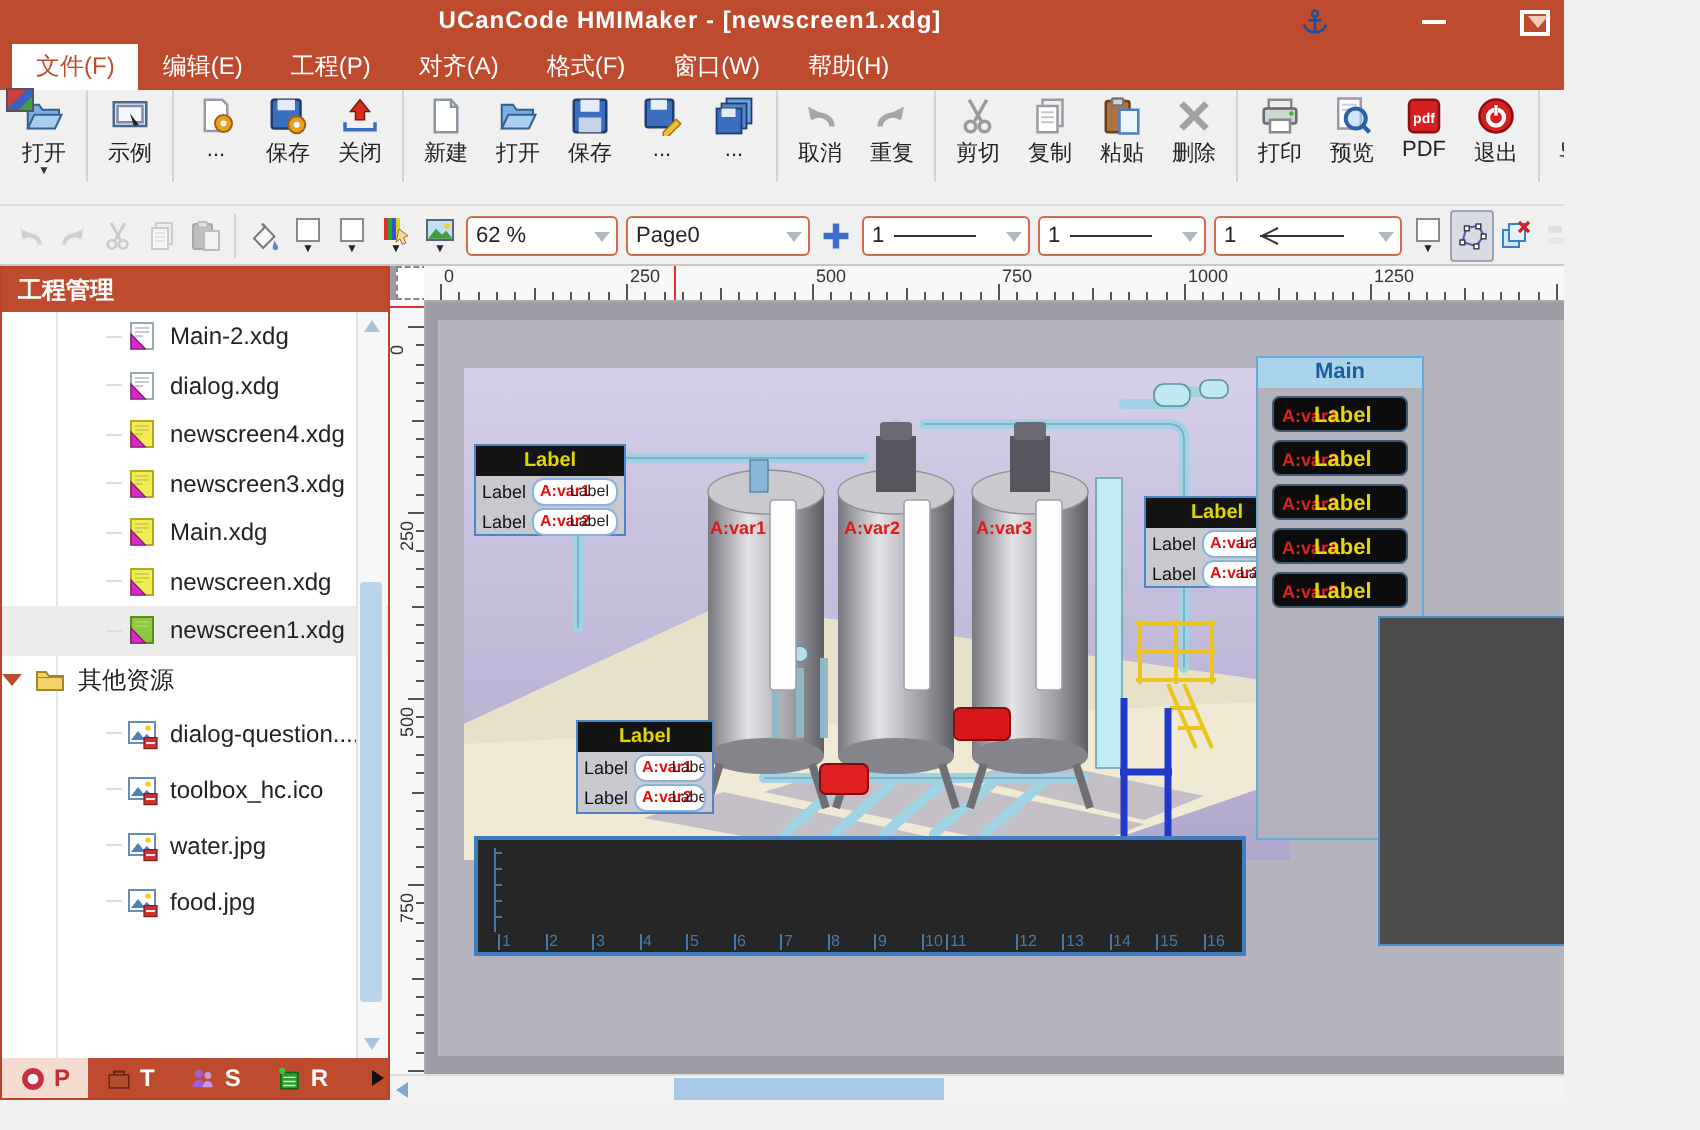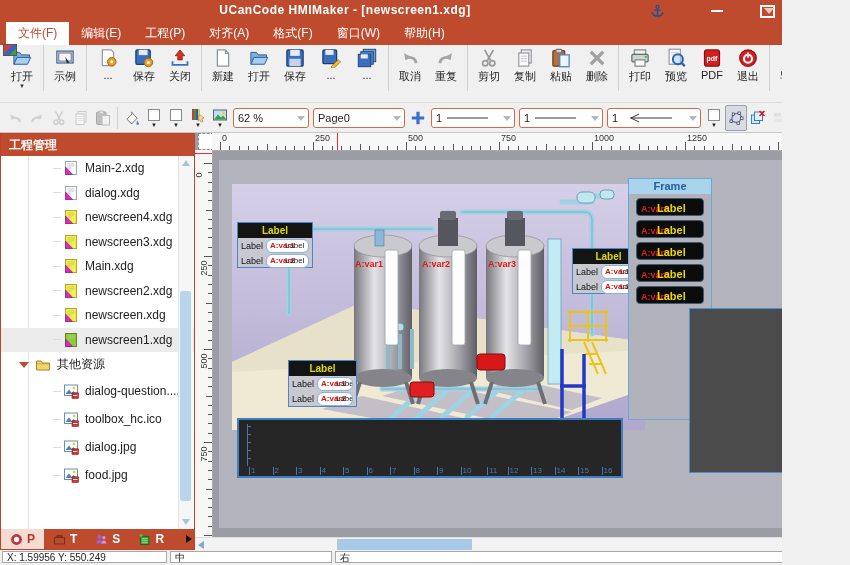--- a/index.html
+++ b/index.html
@@ -70,21 +70,21 @@
   #panel-header{height:22px;background:#bf4b2e;color:#fff;font-size:12px;font-weight:bold;
     display:flex;align-items:center;padding-left:8px;flex:none;}
   #tree{position:relative;flex:1;overflow:hidden;background:#fff;}
   #tree-line{position:absolute;left:27px;top:0;bottom:0;width:1px;background:#e4e4ea;}
   .trow{position:relative;height:24.5px;display:flex;align-items:center;font-size:12px;color:#222;}
   .trow.selected{background:#ebebeb;}
   .trow .tick{width:8px;height:1px;background:#dcdce4;margin-right:2px;}
   .trow .ic svg{width:16px;height:16px;}
   .trow .tname{margin-left:6px;white-space:nowrap;}
   .trow.file{padding-left:52px;}
-  .trow.folder{padding-left:18px;height:25px;}
+  .trow.folder{height:25px;}
   .trow.res{padding-left:52px;height:28px;}
   .fold-arrow{width:0;height:0;border-left:5px solid transparent;border-right:5px solid transparent;
     border-top:6px solid #bf4b2e;margin-right:6px;}
   #tree-scroll{position:absolute;right:1px;top:0;bottom:0;width:14px;background:#f6f6f6;border-left:1px solid #e4e4e4;}
   #tree-thumb{position:absolute;left:1px;width:11px;top:135px;height:210px;background:#b9d5ec;border-radius:2px;}
   .scr-arr{position:absolute;left:3px;width:0;height:0;border-left:4px solid transparent;border-right:4px solid transparent;}
   #tree-up{top:4px;border-bottom:6px solid #a9c3dc;}
   #tree-dn{bottom:4px;border-top:6px solid #a9c3dc;}
 
   
@@ -673,31 +673,20 @@
             </div>
             <div class="trow file">
               <span class="tick"></span>
               <span class="ic ">
                 <svg viewBox="0 0 16 16">
                   <rect x="2.5" y="1.5" width="11" height="13" fill="#f2ee50" stroke="#b0a828"></rect>
                   <path d="M4.5 4h7M4.5 6h7M4.5 8h4" stroke="#c8c258" stroke-width=".8"></path>
                   <path d="M2.5 14.5V7l7.2 7.5z" fill="#d828c8" stroke="#8a1080" stroke-width=".6"></path>
                 </svg>
               </span>
-              <span class="tname">newscreen2.xdg</span>
-            </div>
-            <div class="trow file">
-              <span class="tick"></span>
-              <span class="ic ">
-                <svg viewBox="0 0 16 16">
-                  <rect x="2.5" y="1.5" width="11" height="13" fill="#f2ee50" stroke="#b0a828"></rect>
-                  <path d="M4.5 4h7M4.5 6h7M4.5 8h4" stroke="#c8c258" stroke-width=".8"></path>
-                  <path d="M2.5 14.5V7l7.2 7.5z" fill="#d828c8" stroke="#8a1080" stroke-width=".6"></path>
-                </svg>
-              </span>
               <span class="tname">newscreen.xdg</span>
             </div>
             <div class="trow file selected">
               <span class="tick"></span>
               <span class="ic ">
                 <svg viewBox="0 0 16 16">
                   <rect x="2.5" y="1.5" width="11" height="13" fill="#8ec83c" stroke="#5e8a22"></rect>
                   <path d="M4.5 4h7M4.5 6h7" stroke="#a8d862" stroke-width=".8"></path>
                   <path d="M2.5 14.5V7l7.2 7.5z" fill="#d828c8" stroke="#8a1080" stroke-width=".6"></path>
                 </svg>
@@ -744,21 +733,21 @@
               <span class="tick"></span>
               <span class="ic ">
                 <svg viewBox="0 0 16 16">
                   <rect x="1.5" y="2" width="13" height="10.5" fill="#fff" stroke="#6a8cb8"></rect>
                   <path d="M2.5 11l3.5-4.5 2.7 3.4 1.8-2 2.5 3.1z" fill="#4a7fc0"></path>
                   <circle cx="11" cy="5" r="1.4" fill="#f2d020"></circle>
                   <rect x="9" y="9.8" width="6.5" height="5.5" fill="#d03030" stroke="#801818" stroke-width=".6"></rect>
                   <path d="M10 12.5h4.5" stroke="#fff" stroke-width=".9"></path>
                 </svg>
               </span>
-              <span class="tname">dialog.jpg</span>
+              <span class="tname">water.jpg</span>
             </div>
             <div class="trow res">
               <span class="tick"></span>
               <span class="ic ">
                 <svg viewBox="0 0 16 16">
                   <rect x="1.5" y="2" width="13" height="10.5" fill="#fff" stroke="#6a8cb8"></rect>
                   <path d="M2.5 11l3.5-4.5 2.7 3.4 1.8-2 2.5 3.1z" fill="#4a7fc0"></path>
                   <circle cx="11" cy="5" r="1.4" fill="#f2d020"></circle>
                   <rect x="9" y="9.8" width="6.5" height="5.5" fill="#d03030" stroke="#801818" stroke-width=".6"></rect>
                   <path d="M10 12.5h4.5" stroke="#fff" stroke-width=".9"></path>
@@ -1058,21 +1047,21 @@
               <span class="lbl">Label</span>
               <span class="lg-input"><span class="vv">A:var1</span><span class="vt">Label</span></span>
             </div>
             <div class="lg-row">
               <span class="lbl">Label</span>
               <span class="lg-input"><span class="vv">A:var2</span><span class="vt">Label</span></span>
             </div>
           </div>
 
         <div id="frame-panel">
-          <div id="frame-head">Frame</div>
+          <div id="frame-head">Main</div>
           <div id="frame-items">
               <div class="f-item"><span class="vv">A:var1</span><span class="vt">Label</span></div>
               <div class="f-item"><span class="vv">A:var2</span><span class="vt">Label</span></div>
               <div class="f-item"><span class="vv">A:var3</span><span class="vt">Label</span></div>
               <div class="f-item"><span class="vv">A:var4</span><span class="vt">Label</span></div>
               <div class="f-item"><span class="vv">A:var5</span><span class="vt">Label</span></div>
             </div>
         </div>
 
         <div id="trend">
@@ -1085,21 +1074,21 @@
             <span class="tx" style="left: 10px;">1</span>
             <span class="tx" style="left: 33.5px;">2</span>
             <span class="tx" style="left: 57px;">3</span>
             <span class="tx" style="left: 80.5px;">4</span>
             <span class="tx" style="left: 104px;">5</span>
             <span class="tx" style="left: 127.5px;">6</span>
             <span class="tx" style="left: 151px;">7</span>
             <span class="tx" style="left: 174.5px;">8</span>
             <span class="tx" style="left: 198px;">9</span>
             <span class="tx" style="left: 221.5px;">10</span>
-            <span class="tx" style="left: 248px;">11</span>
+            <span class="tx" style="left: 234px;">11</span>
             <span class="tx" style="left: 268.5px;">12</span>
             <span class="tx" style="left: 292px;">13</span>
             <span class="tx" style="left: 315.5px;">14</span>
             <span class="tx" style="left: 339px; text-align: center;">15</span>
             <span class="tx" style="left: 362.5px;">16</span>
           </div>
 
         <div id="dark-rect"></div>
       </div>
 
@@ -1239,19 +1228,13 @@
             <svg viewBox="0 0 16 16">
               <rect x="1.5" y="2.5" width="13" height="11" fill="#f8c860" stroke="#666"></rect>
               <path d="M1.5 13.5l5-6.5 4.5 6.5z" fill="#3c3c28"></path>
               <circle cx="12" cy="5.5" r="1.6" fill="#fff4c0"></circle>
             </svg>
           </span>
         </div>
       </div>
   </div>
 
-  <div id="statusbar">
-    <div class="sb-box" id="sb1">X: 1.59956 Y: 550.249</div>
-    <div class="sb-box" id="sb2">中</div>
-    <div class="sb-box" id="sb3">右</div>
-    <div id="grip"></div>
-  </div>
 </div>
 
 </body></html>

